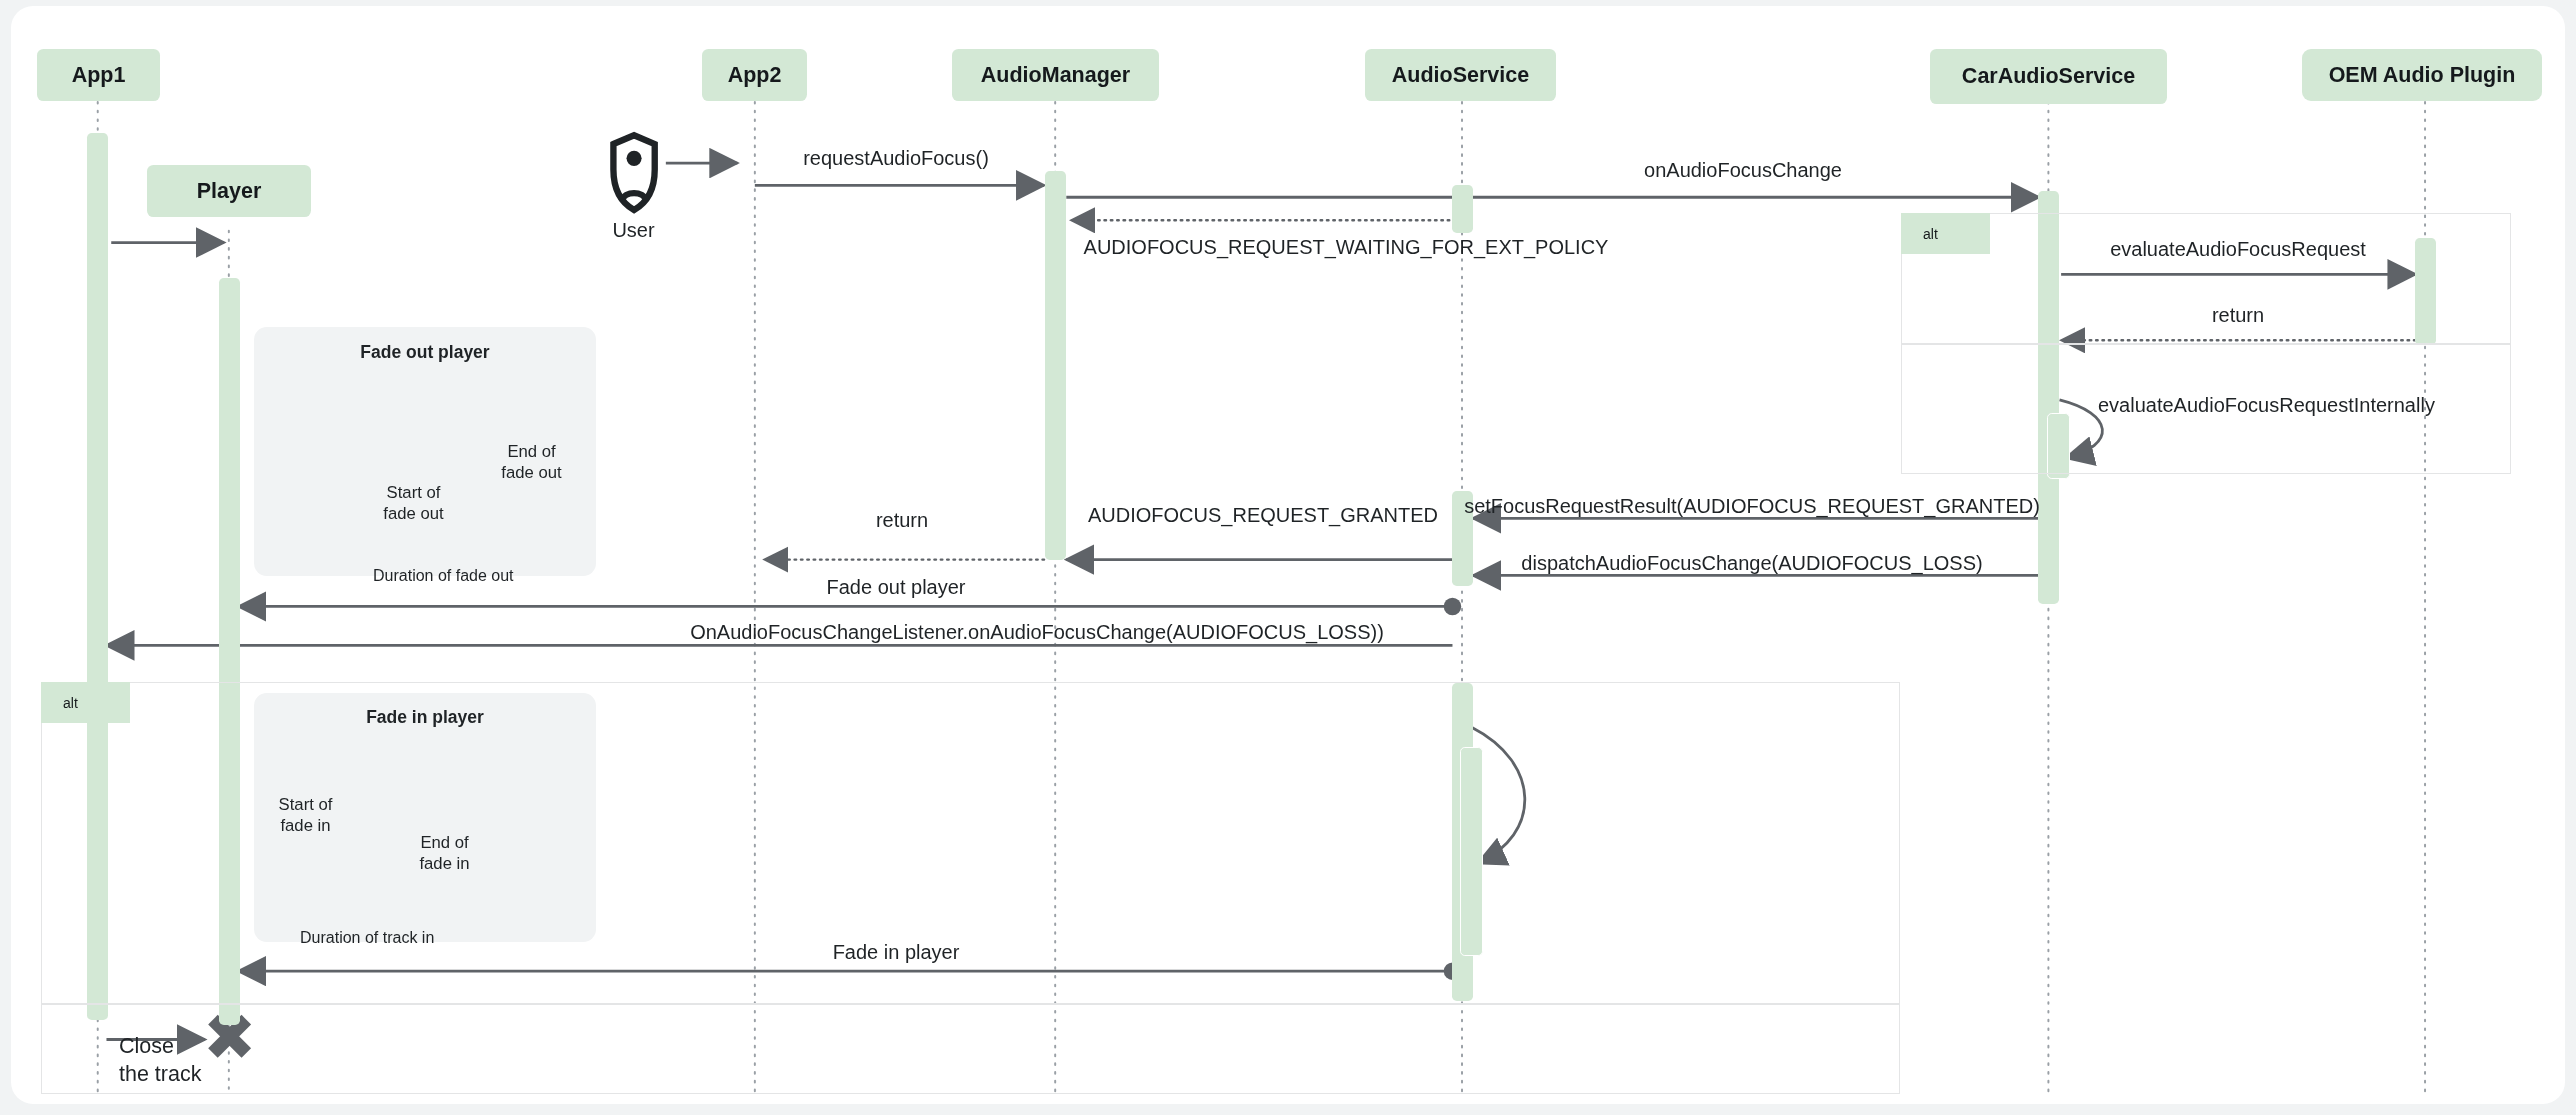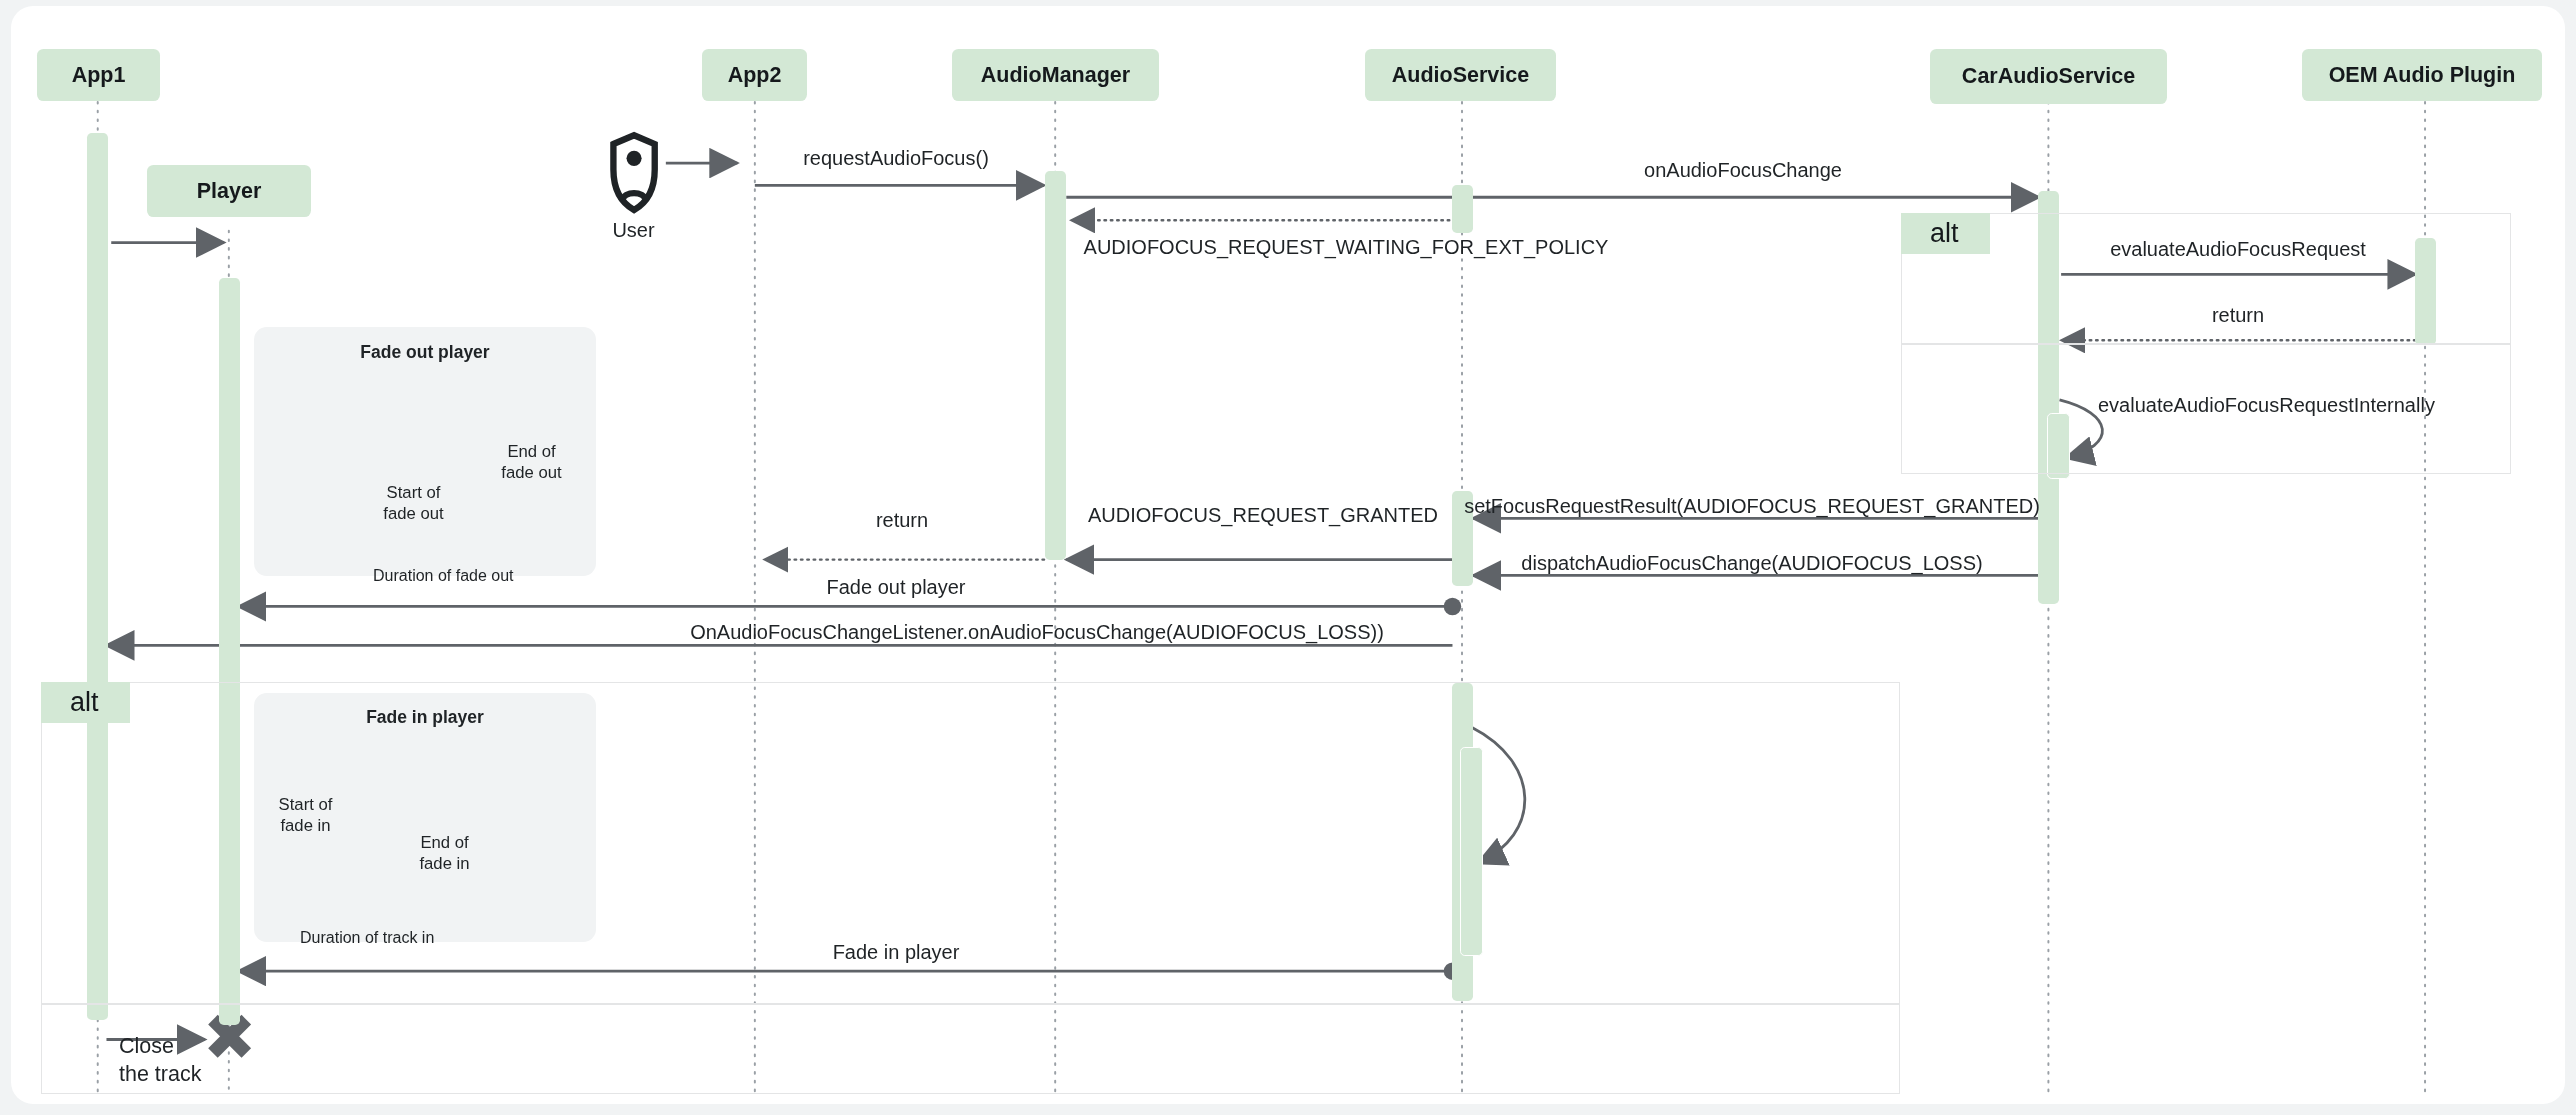--- a/index.html
+++ b/index.html
@@ -11,22 +11,22 @@
   .lifeline-box{position:absolute;background:#d3e8d5;border-radius:6.4px;display:flex;align-items:center;justify-content:center;
     font-weight:bold;color:#15191c;font-size:21.5px;white-space:nowrap;}
   .activation{position:absolute;background:#d3e8d5;border-radius:4.8px;}
   .activation.inner{border:1.6px solid #ffffff;}
 
   .msg-label{position:absolute;color:#1f2326;font-size:20px;white-space:nowrap;}
   .msg-label.ctr{transform:translateX(-50%);}
 
   .frag{position:absolute;border:1.6px solid #e4e5e6;box-sizing:border-box;background:transparent;}
   .frag-div{position:absolute;background:#e4e5e6;height:1.6px;}
-  .frag-tag{position:absolute;background:#d3e8d5;color:#15191c;font-size:27px;display:flex;align-items:center;
-    padding-left:29px;box-sizing:border-box;}
+  .frag-tag{position:absolute;background:#d3e8d5;color:#15191c;font-size:14px;display:flex;align-items:center;
+    padding-left:22px;box-sizing:border-box;}
   .frag-tag::after{content:"";position:absolute;right:0;top:0;width:0;height:0;
     border-left:20.7px solid #d3e8d5;border-top:0 solid transparent;border-bottom:0 solid transparent;}
 
   .chart-card{position:absolute;background:#f1f3f4;border-radius:12.7px;}
   .chart-title{position:absolute;width:100%;text-align:center;font-weight:bold;font-size:17.5px;color:#1f2326;}
   .chart-ann{position:absolute;font-size:16.7px;color:#1f2326;text-align:center;line-height:1.25;}
 
   .user-label{position:absolute;font-size:20px;color:#1f2326;text-align:center;}
   .note{position:absolute;font-size:21.5px;color:#1f2326;line-height:1.3;}
 </style>
@@ -138,21 +138,21 @@
       <path d="M782,252 a17,14 0 0 1 32,0" stroke="#1f2326" stroke-width="8" fill="none"></path>
     </g>
   </svg>
 
   <div class="lifeline-box" style="left:37px;top:49px;width:123px;height:52px;">App1</div>
   <div class="lifeline-box" style="left:147px;top:165px;width:164px;height:52px;">Player</div>
   <div class="lifeline-box" style="left:702px;top:49px;width:105px;height:52px;">App2</div>
   <div class="lifeline-box" style="left:952px;top:49px;width:207px;height:52px;">AudioManager</div>
   <div class="lifeline-box" style="left:1365px;top:49px;width:191px;height:52px;">AudioService</div>
   <div class="lifeline-box" style="left:1930px;top:49px;width:237px;height:55px;">CarAudioService</div>
-  <div class="lifeline-box" style="left:2302px;top:49px;width:240px;height:52px;">OEM Audio Plugin</div>
+  <div class="lifeline-box" style="left:2302px;top:49px;width:240px;height:52px;border-radius:9px;">OEM Audio Plugin</div>
 
   <div class="activation" style="left:87px;top:133px;width:20.7px;height:887px;"></div>
   <div class="activation" style="left:219px;top:278px;width:20.7px;height:747px;"></div>
   <div class="activation" style="left:1045px;top:171px;width:20.7px;height:389px;"></div>
   <div class="activation" style="left:1452px;top:185px;width:20.7px;height:48px;"></div>
   <div class="activation" style="left:1452px;top:491px;width:20.7px;height:95px;"></div>
   <div class="activation" style="left:1452px;top:683px;width:20.7px;height:318px;"></div>
   <div class="activation inner" style="left:1460px;top:747px;width:20.7px;height:207px;"></div>
   <div class="activation" style="left:2038px;top:191px;width:20.7px;height:413px;"></div>
   <div class="activation inner" style="left:2047px;top:413px;width:20.7px;height:64px;"></div>

